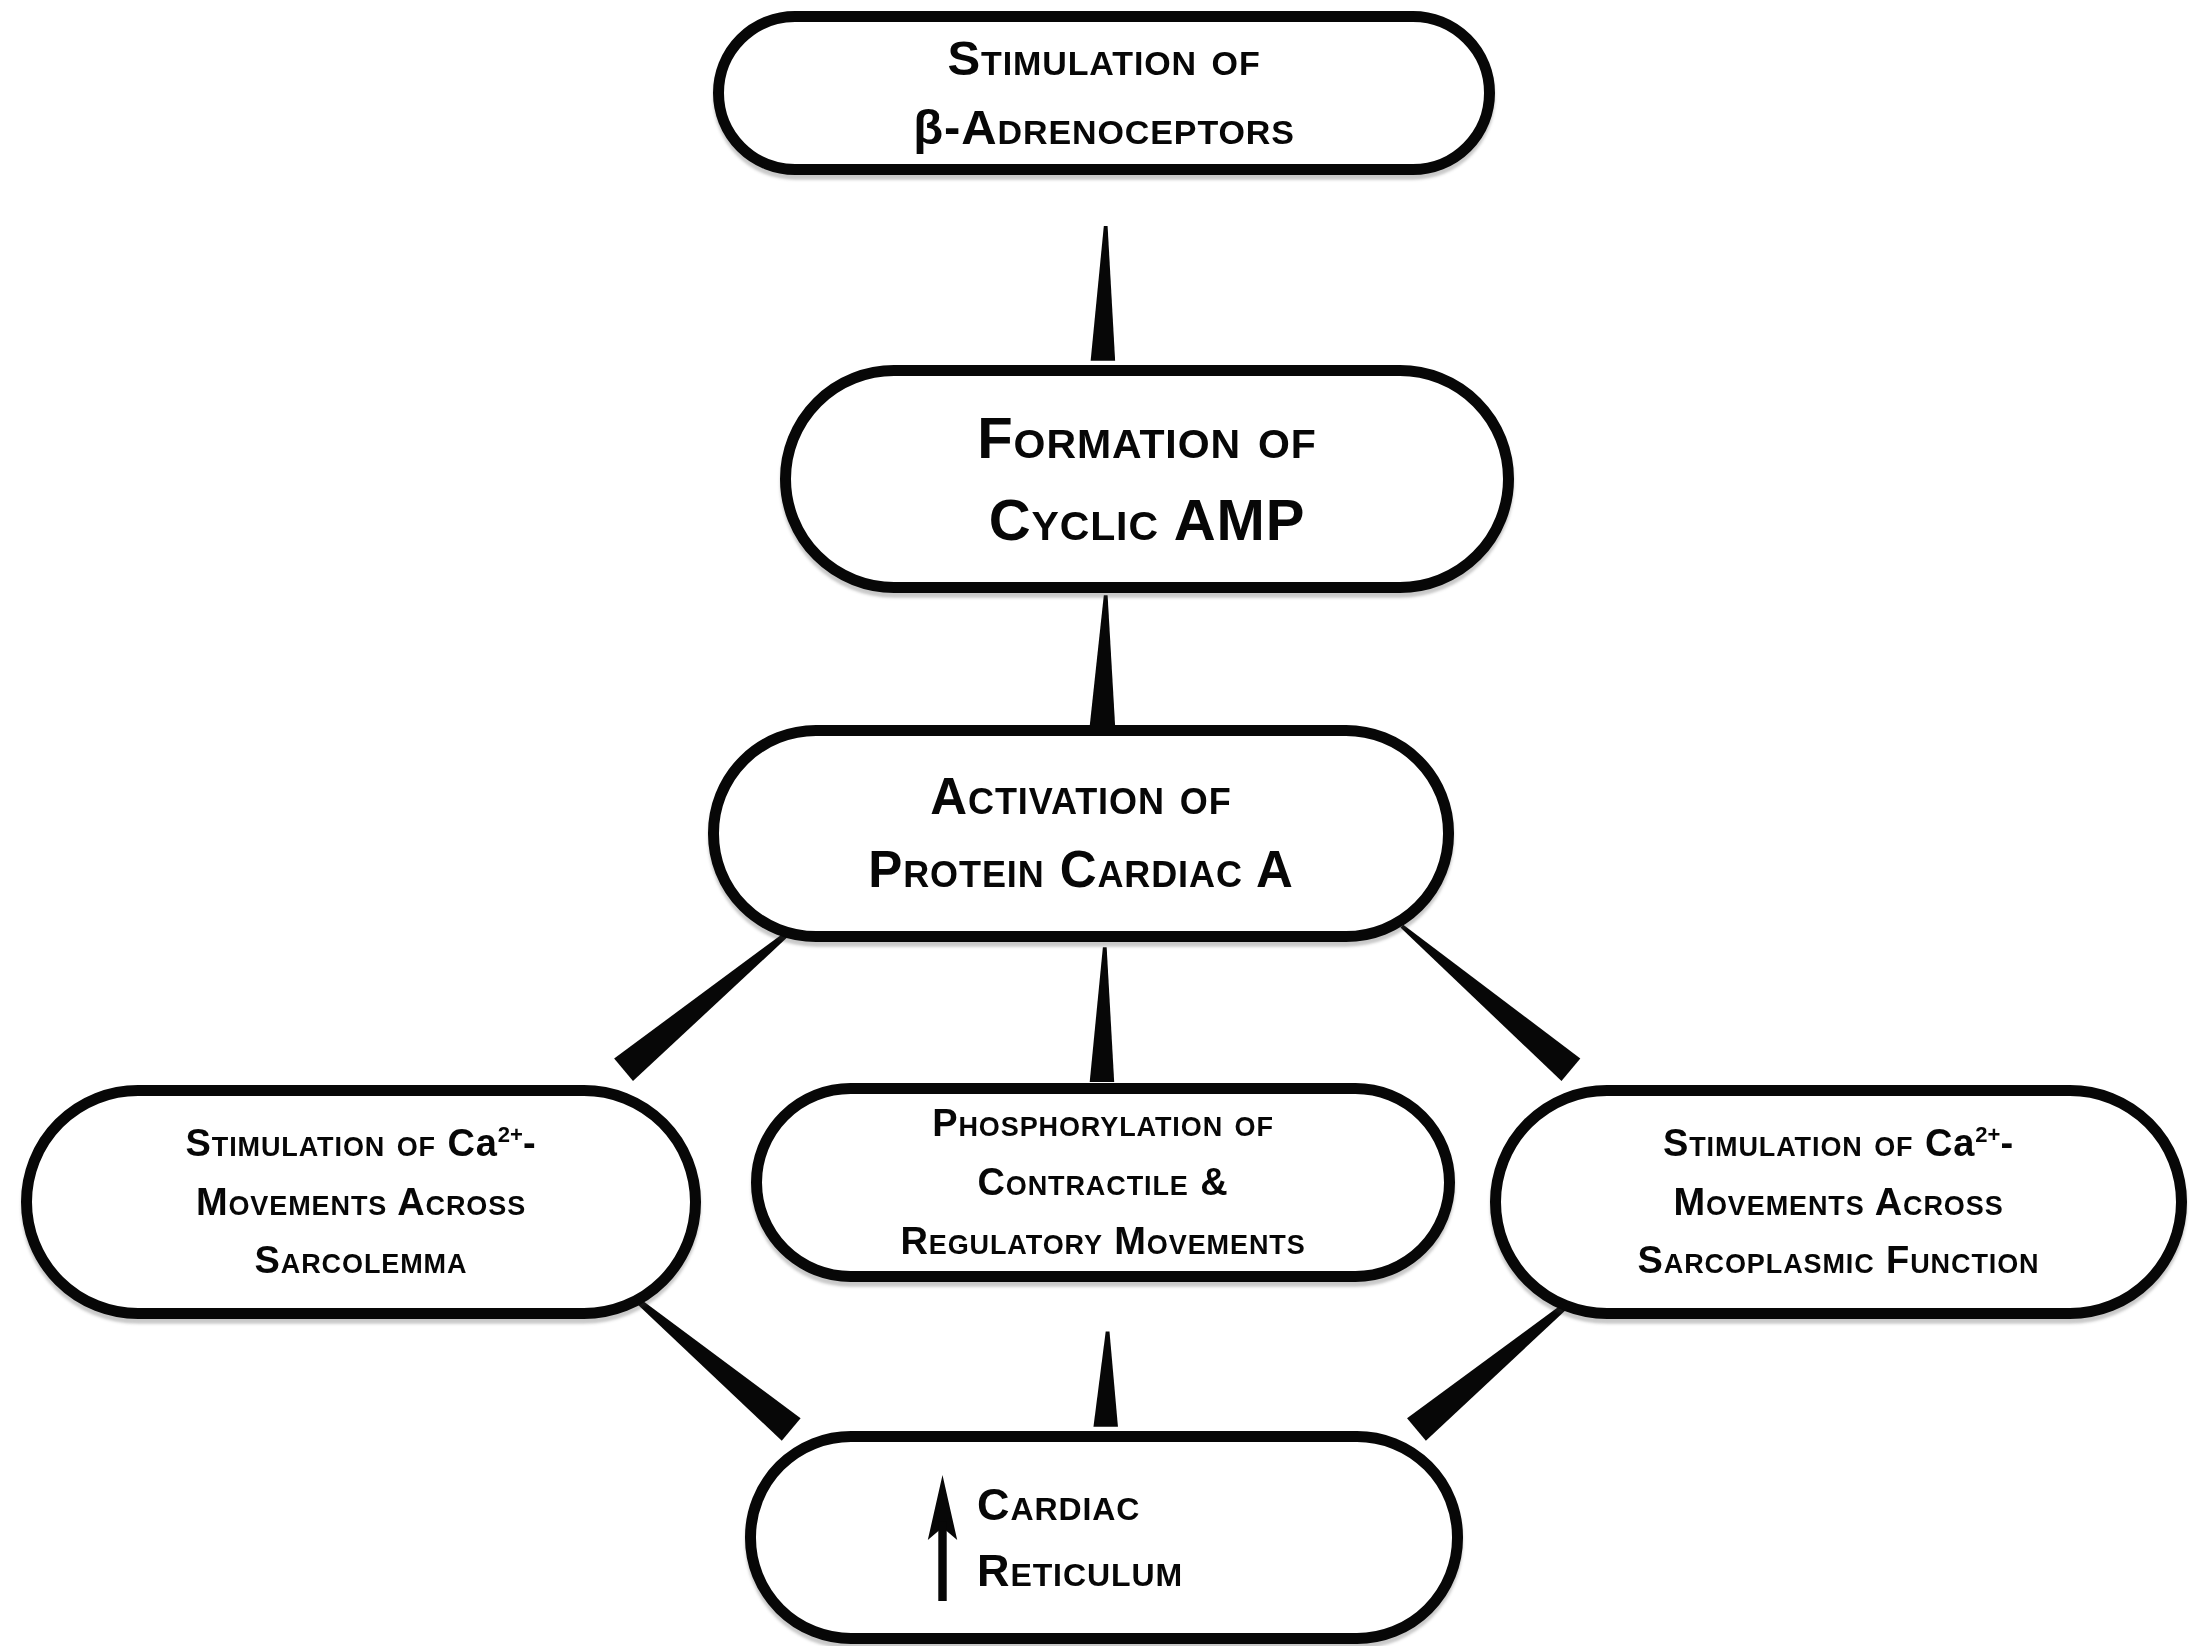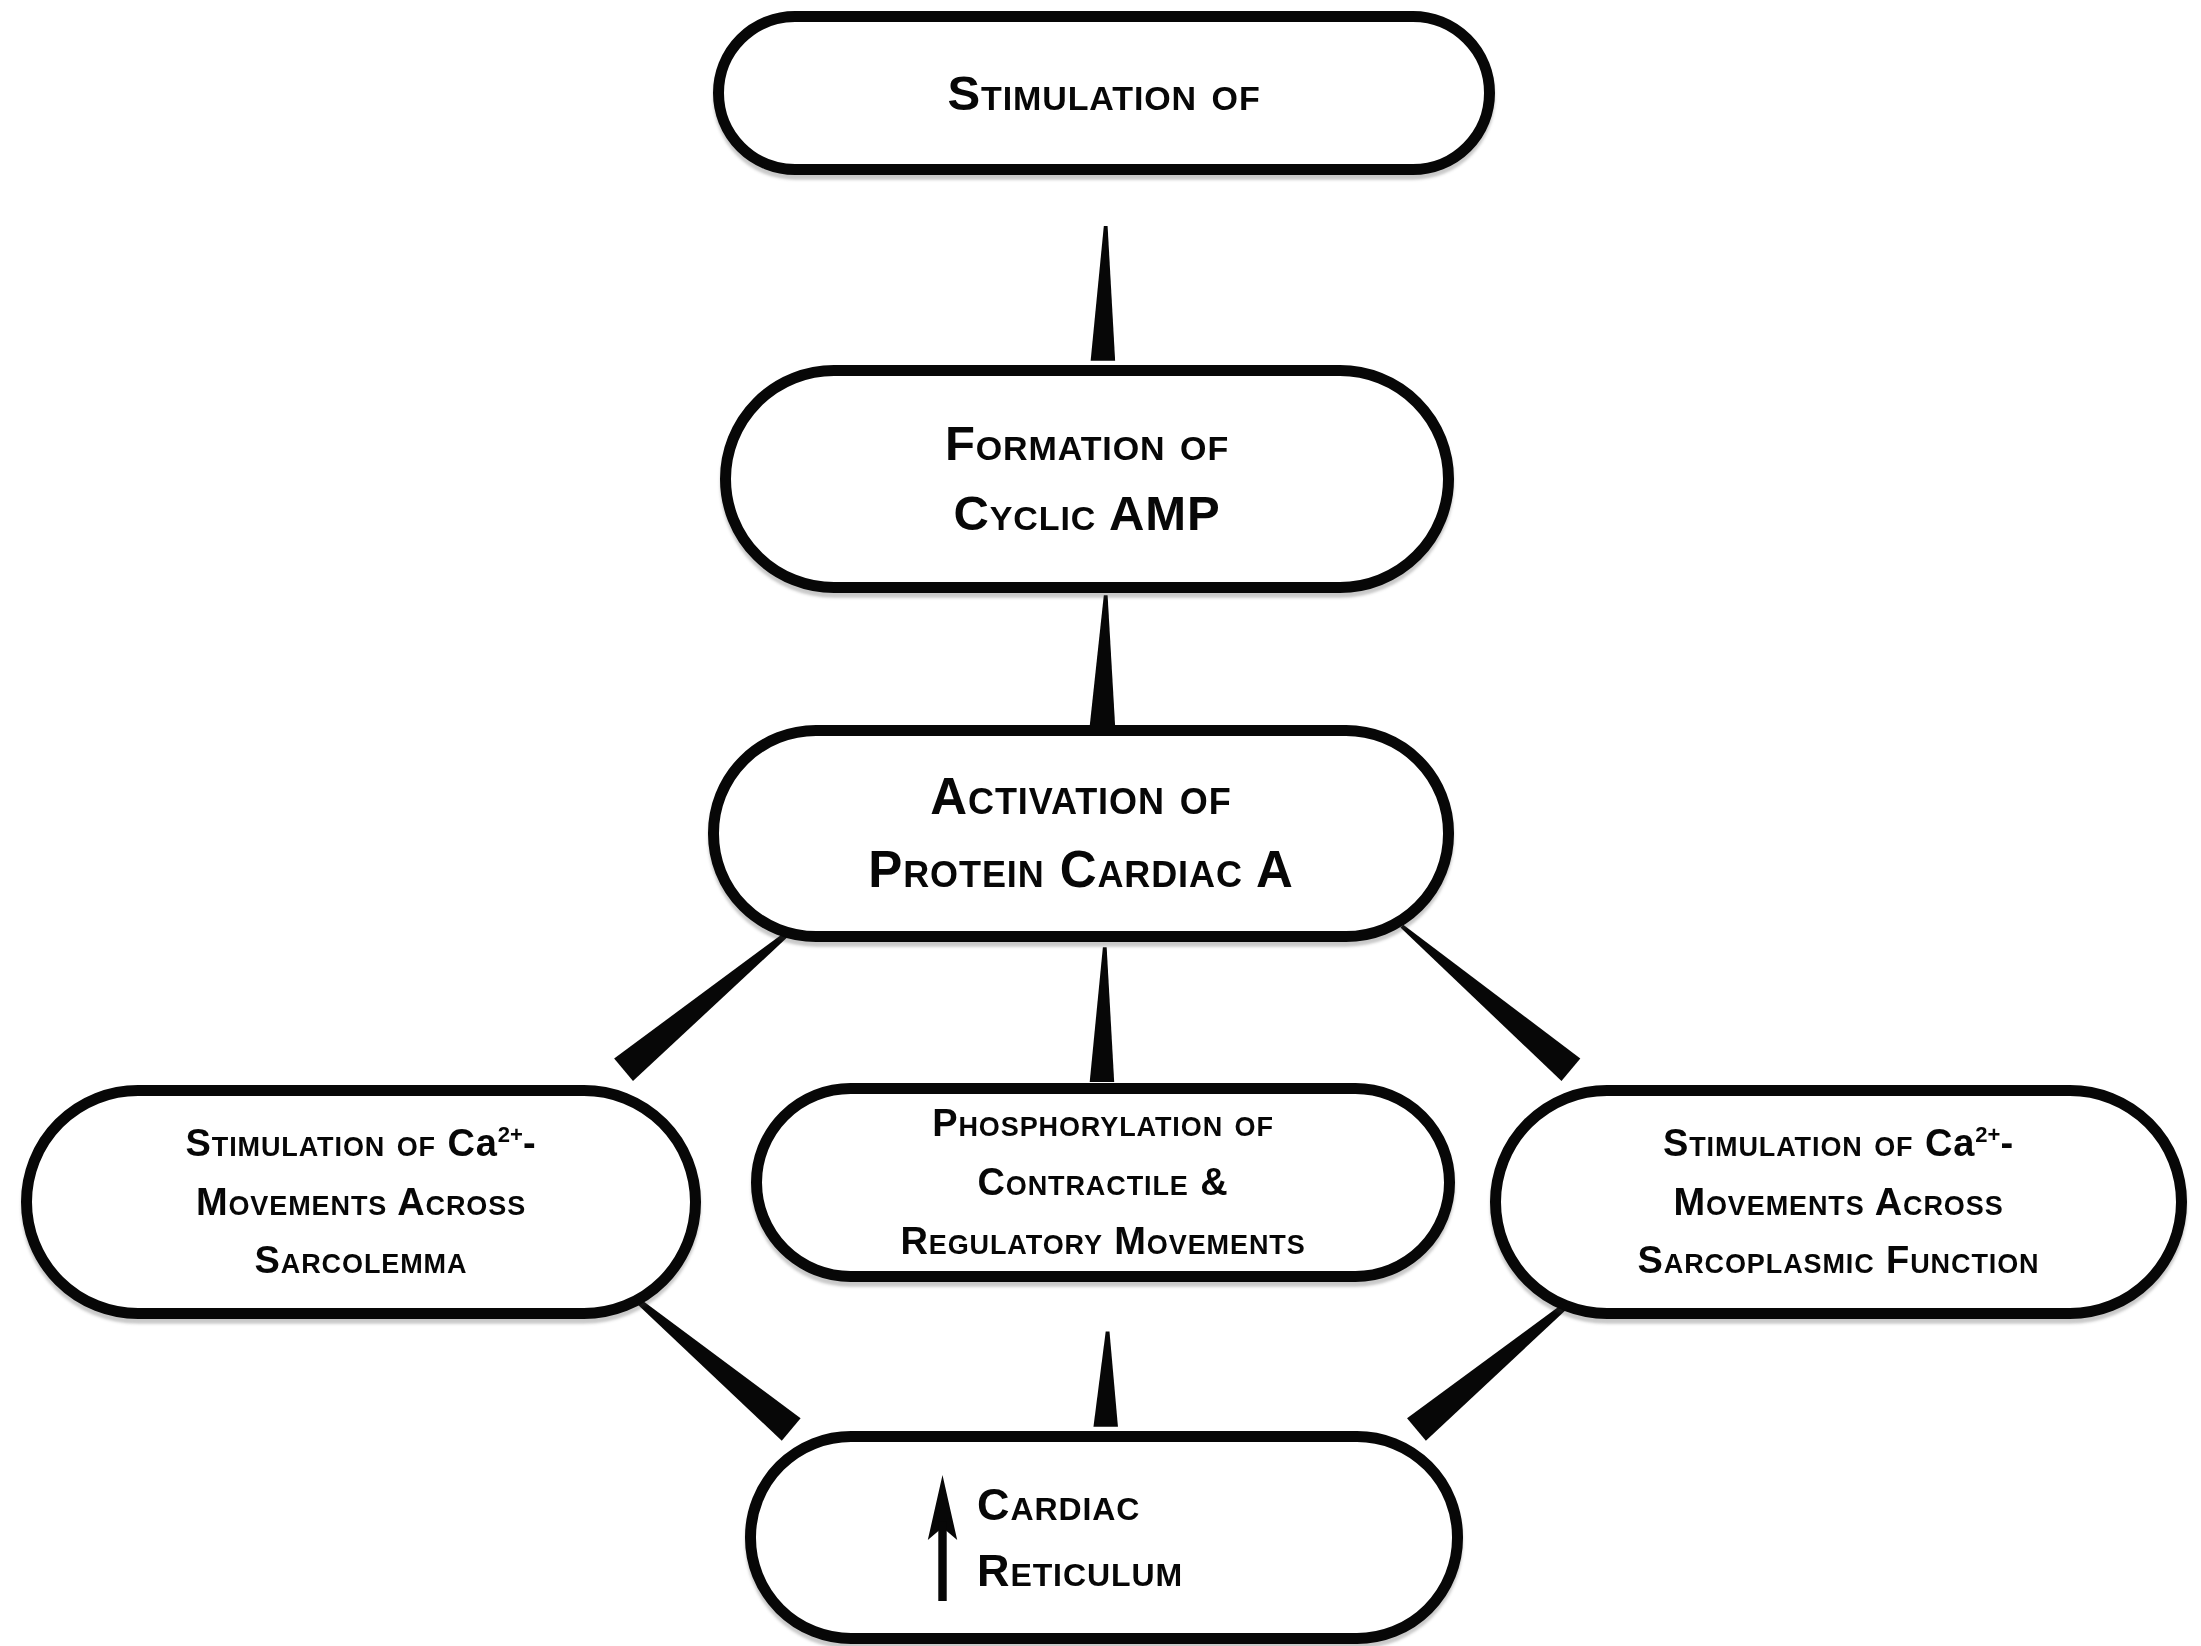--- a/index.html
+++ b/index.html
@@ -44,21 +44,21 @@
     font-size: 0.58em;
     vertical-align: 0.62em;
     letter-spacing: 0;
     line-height: 0;
     font-variant: normal;
   }
   .plain { font-variant: normal; }
 
   
   #n-beta    { left: 713px;  top: 11.3px;   width: 782px; height: 164px; border-radius: 103px; font-size: 49px; }
-  #n-camp    { left: 720px;  top: 365px;  width: 734px; height: 228px; border-radius: 114px; font-size: 49px; }
+  #n-camp    { left: 780px;  top: 365px;  width: 734px; height: 228px; border-radius: 114px; font-size: 58px; }
   #n-pka     { left: 708px;  top: 725px;  width: 746px; height: 217px; border-radius: 108px; font-size: 51px; }
   #n-sl      { left: 21px;   top: 1085px; width: 680px; height: 234px; border-radius: 117px; font-size: 38px; }
   #n-cp      { left: 751px;  top: 1083px; width: 704px; height: 199px; border-radius: 123px; font-size: 38px; }
   #n-sr      { left: 1490px; top: 1085px; width: 697px; height: 234px; border-radius: 117px; font-size: 38px; }
   #n-cardiac { left: 745px;  top: 1431px; width: 718px; height: 213px; border-radius: 106px; font-size: 45px; }
 
   #n-sl .label .line, #n-cp .label .line, #n-sr .label .line { line-height: 1.55; }
 
   #n-cardiac { justify-content: center; }
   #n-cardiac .cardiac-content {
@@ -82,20 +82,21 @@
     <polygon points="1171,1006 1175,1006 1183,1149 1157,1149"></polygon>
     <polygon points="1487,985 1490,982 1678,1124 1658,1148"></polygon>
     <polygon points="664,1373 667,1370 850,1506 830,1530"></polygon>
     <polygon points="1174,1414 1178,1414 1187,1515 1161,1515"></polygon>
     <polygon points="1679,1370 1682,1373 1514,1530 1494,1506"></polygon>
   </svg>
 
   <div class="node" id="n-beta">
     <div class="label">
         <div class="line"><span class="sc">Stimulation of</span></div>
+        <div class="line"><span class="plain">β</span><span class="sc">-Adrenoceptors</span></div>
       </div>
   </div>
 
   <div class="node" id="n-camp">
     <div class="label">
         <div class="line"><span class="sc">Formation of</span></div>
         <div class="line"><span class="sc">Cyclic AMP</span></div>
       </div>
   </div>
 

